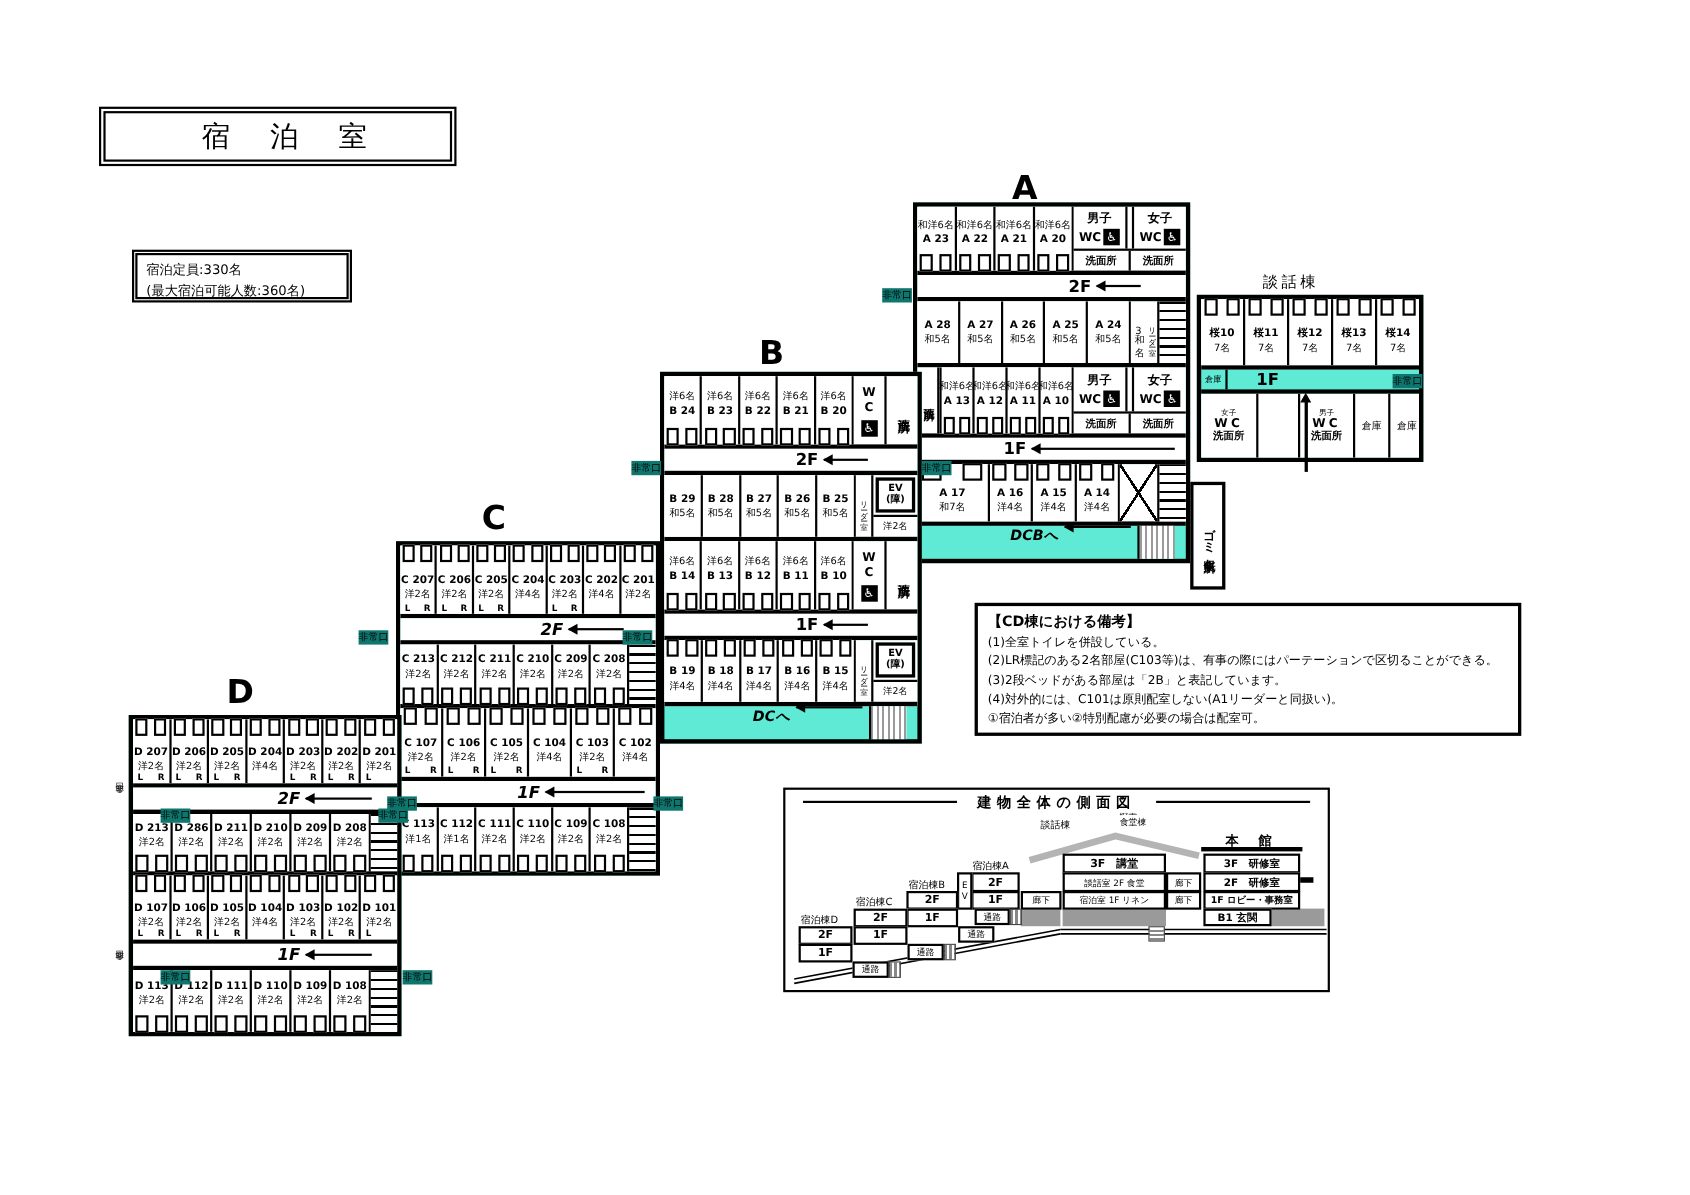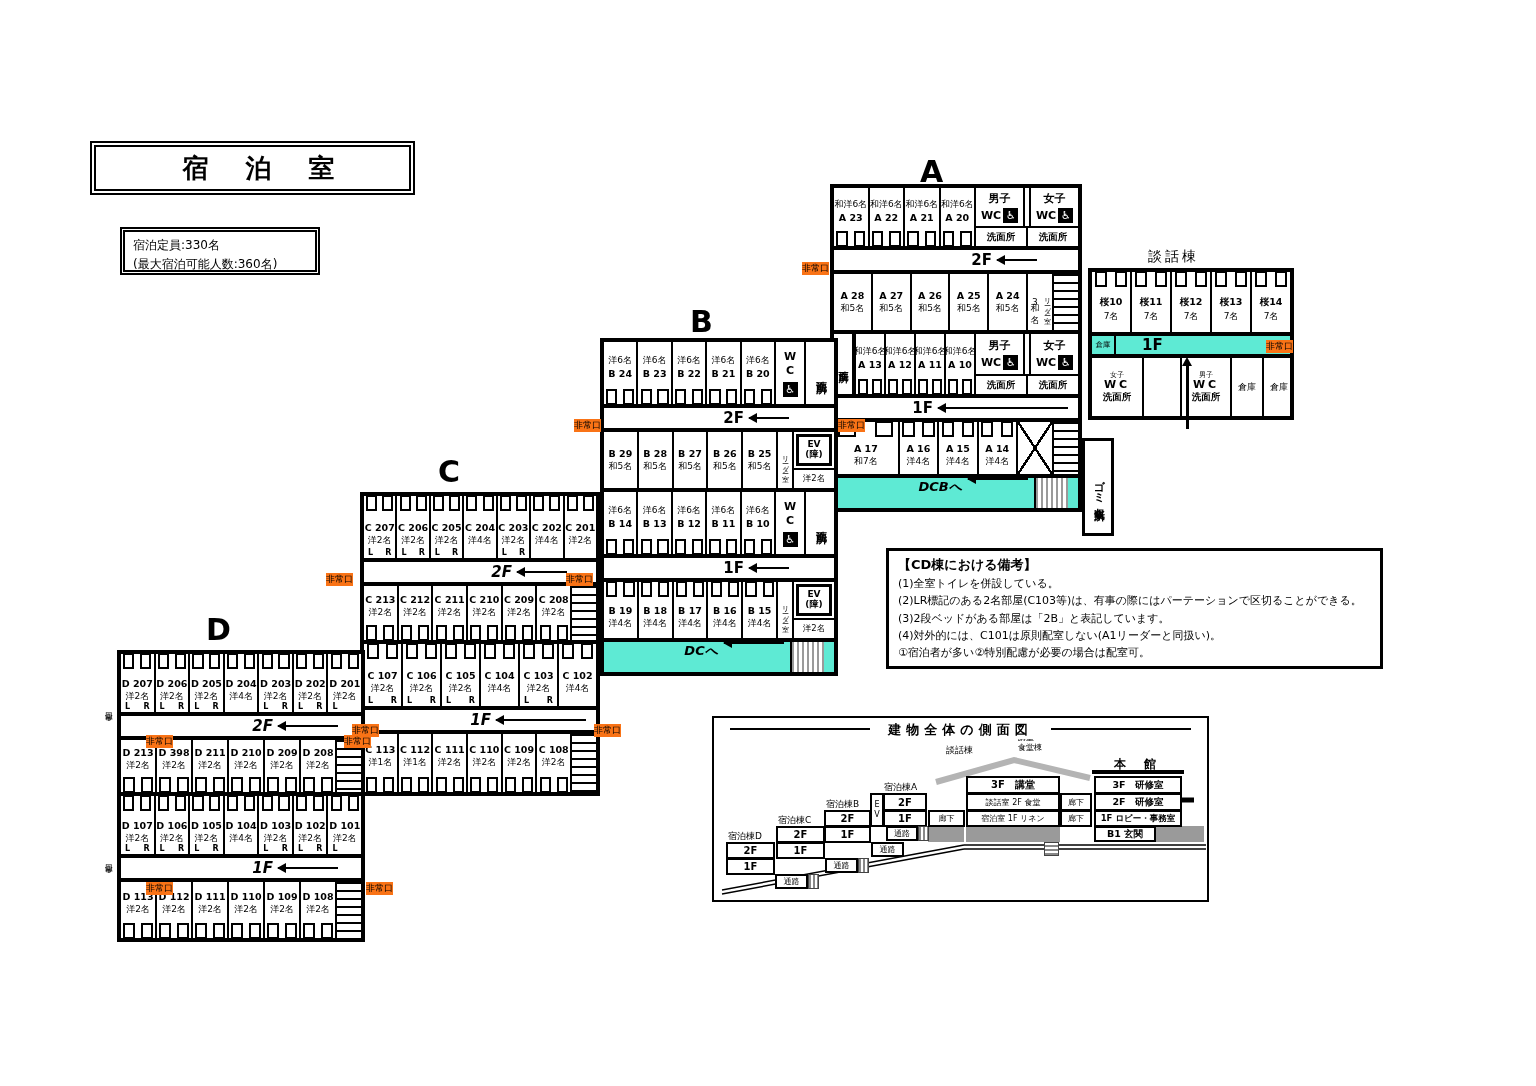--- a/index.html
+++ b/index.html
@@ -7,21 +7,21 @@
     width: 1536px; height: 1086px; position: relative;
     background: #fff; overflow: hidden;
     font-family: "DejaVu Sans", "Liberation Sans", sans-serif;
     color: #000; font-size: 11px;
   }
   
   .abs { position: absolute; }
   .box-title {
     left: 90px; top: 97px; width: 325px; height: 54px;
     border: 6px double #000; display: flex; align-items: center; justify-content: center;
-    font-size: 26px; font-weight: 700; letter-spacing: 14px; padding-left: 26px; margin-top: 44px;
+    font-size: 26px; font-weight: 400; letter-spacing: 14px; padding-left: 26px;
   }
   .box-capacity {
     left: 120px; top: 227px; width: 200px; height: 48px;
     border: 5px double #000; padding: 4px 8px; font-size: 12px; line-height: 1.6;
   }
   .blabel { position: absolute; font-size: 30px; font-weight: 700; }
   .lounge-title { position: absolute; font-size: 14px; letter-spacing: 3px; }
 
   
   .bldg { position: absolute; border: 4px solid #000; display: flex; flex-direction: column; background: #5eead4; }
@@ -111,21 +111,21 @@
     justify-content: center; font-size: 9px; align-self: stretch; }
   .lgap { flex: 0 0 38px; align-self: stretch; border-left: 2px solid #000; }
   .uparr { position: absolute; width: 2.5px; background: #000; }
   .uparr::before { content: ""; position: absolute; top: -8px; left: -4.5px; width: 0; height: 0;
     border-bottom: 9px solid #000; border-left: 5.5px solid transparent; border-right: 5.5px solid transparent; }
 
   .gomi { position: absolute; left: 1082px; top: 438px; width: 32px; height: 98px;
     border: 3px solid #000; display: flex; align-items: center; justify-content: center; background: #fff; }
   .gomi .vtext { font-weight: 700; font-size: 11px; }
 
-  .exit { position: absolute; font-size: 9px; z-index: 6; background: #f97316; }
+  .exit { position: absolute; font-size: 9px; z-index: 6; background: #0f766e; }
   .exit.v { writing-mode: vertical-rl; text-orientation: upright; font-size: 8px; }
 
   
   .notes { position: absolute; left: 886px; top: 548px; width: 497px; height: 121px;
     border: 3px solid #000; padding: 5px 9px 6px; display: flex; flex-direction: column;
     justify-content: space-between; background: #fff; }
   .notes .ntitle { font-size: 13px; font-weight: 700; }
   .notes .nline { font-size: 11px; }
 
   
@@ -733,21 +733,21 @@
     <span class="ftag">2F</span>
     <span class="larrow w60"></span>
     <span style="width:8px"></span>
   </div>
   <div class="row h56 flip">
     <div class="room">
       <div class="rid">D 213</div>
       <div class="cap">洋2名</div>
     </div>
       <div class="room">
-      <div class="rid">D 398</div>
+      <div class="rid">D 286</div>
       <div class="cap">洋2名</div>
     </div>
       <div class="room">
       <div class="rid">D 211</div>
       <div class="cap">洋2名</div>
     </div>
       <div class="room">
       <div class="rid">D 210</div>
       <div class="cap">洋2名</div>
     </div>

